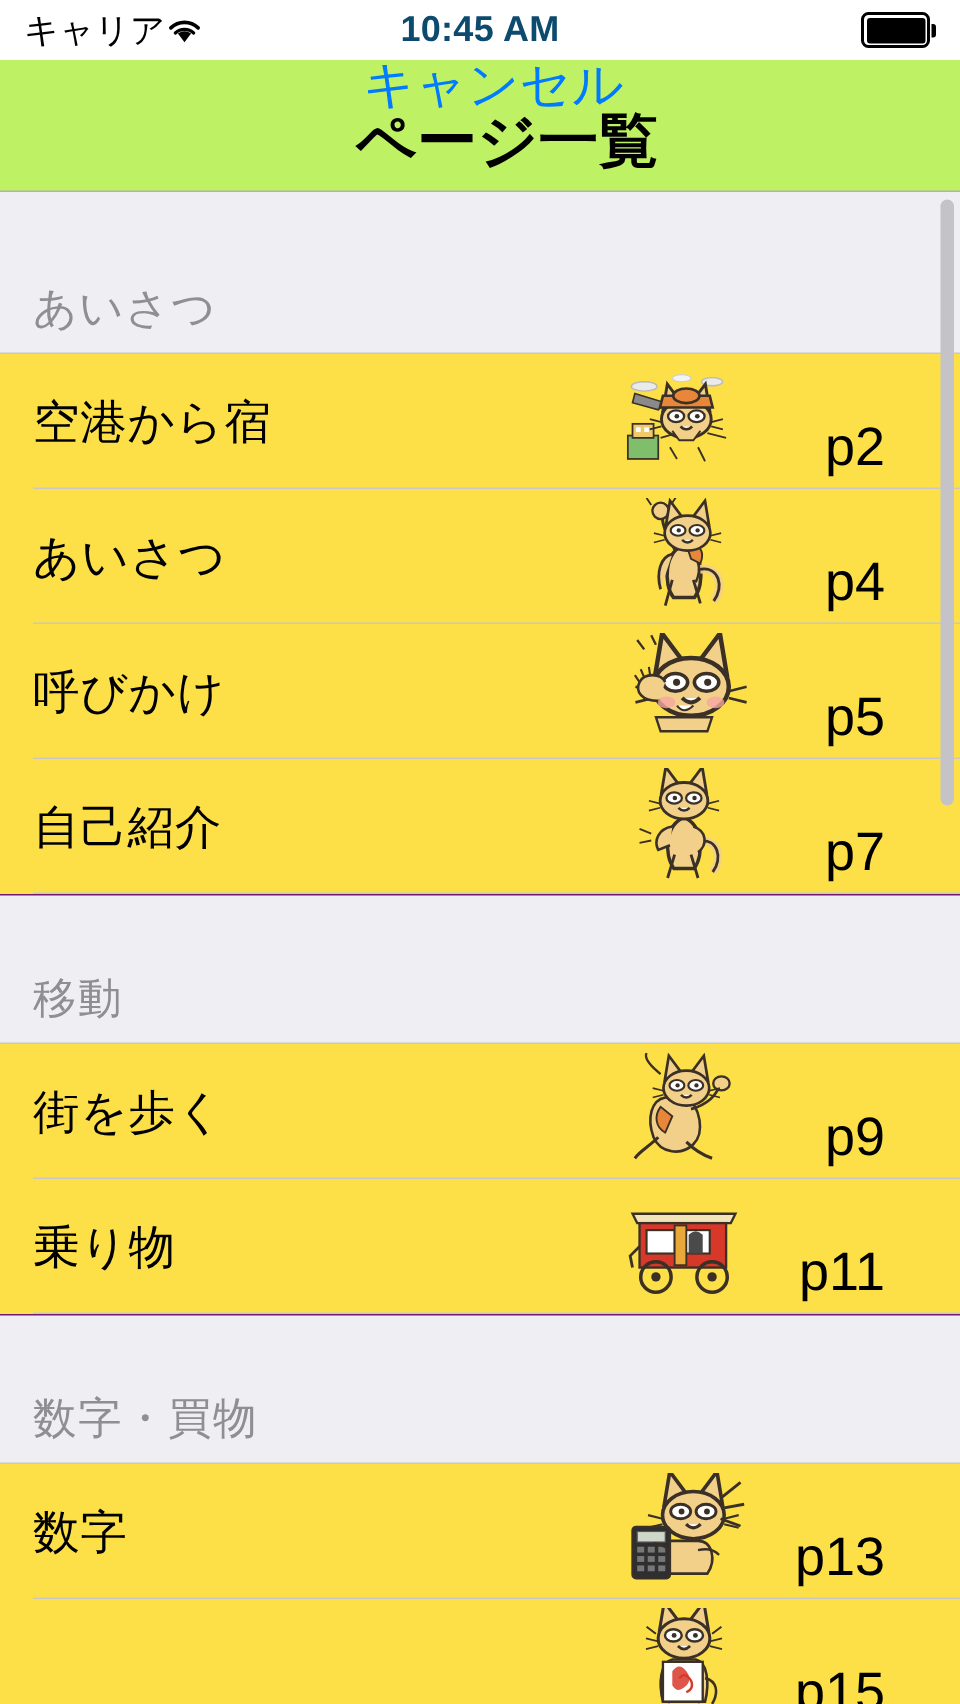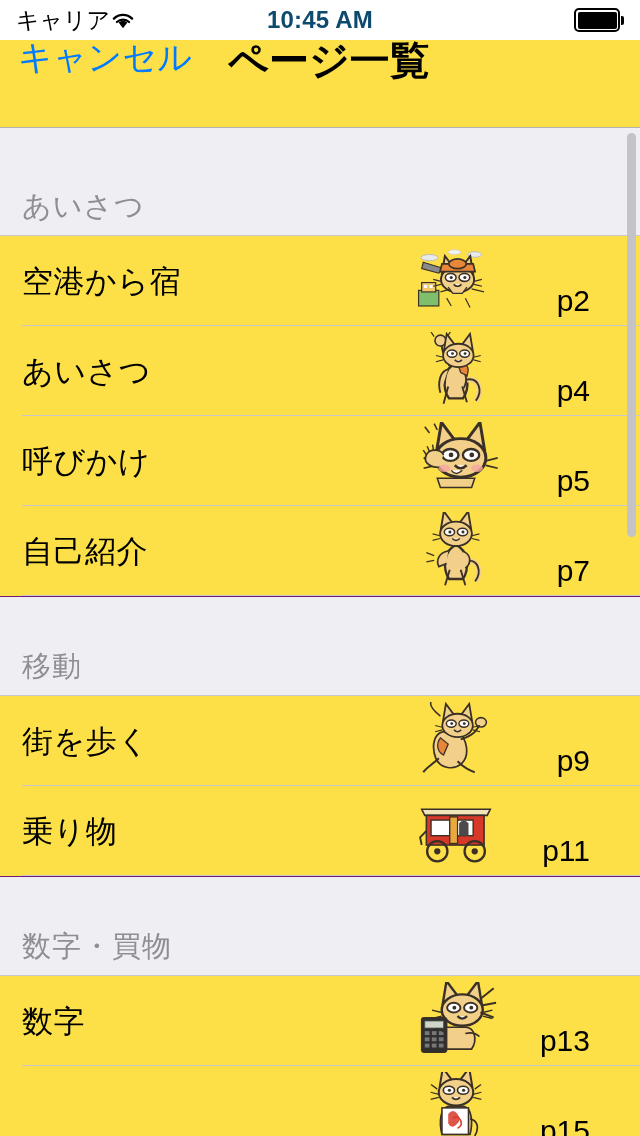--- a/index.html
+++ b/index.html
@@ -35,23 +35,23 @@
     position:absolute; left:3.5px; top:3.5px; width:39px; height:17px;
     background:#000; border-radius:2px;
   }
   .battery .nub{
     position:absolute; right:0; top:8px; width:3px; height:9px;
     background:#000; border-radius:0 2px 2px 0;
   }
 
   
   .nav-bar{
-    position:relative; height:88px; background:#fde047;
+    position:relative; height:88px; background:#bef264;
     border-bottom:1px solid #b2b2b2;
-    display:flex; align-items:flex-start;
+    display:flex; align-items:center;flex-direction:column;
   }
   .nav-cancel{
     font-size:34px; color:#007aff; margin-left:18px; line-height:1;
     white-space:nowrap; cursor:pointer;
   }
   .nav-title{
     font-size:40px; font-weight:bold; color:#000; line-height:1;
     margin-left:36px; white-space:nowrap;
   }
 
@@ -87,21 +87,21 @@
   .row-title{
     font-size:31px; color:#000; line-height:1; white-space:nowrap;
     letter-spacing:0.5px;
   }
   .row-thumb{
     position:absolute; left:410px; top:50%; transform:translateY(-50%);
     width:92px; height:78px; display:flex; align-items:center; justify-content:center;
   }
   .row-page{
     position:absolute; right:50px; bottom:10px;
-    font-size:30px; color:#000; line-height:1;
+    font-size:36px; color:#000; line-height:1;
   }
 
   
   .scroll-indicator{
     position:absolute; right:4px; top:5px; width:9px; height:404px;
     background:#c4c4c8; border-radius:5px; z-index:20; cursor:pointer;
   }
 </style>
 </head>
 <body>

